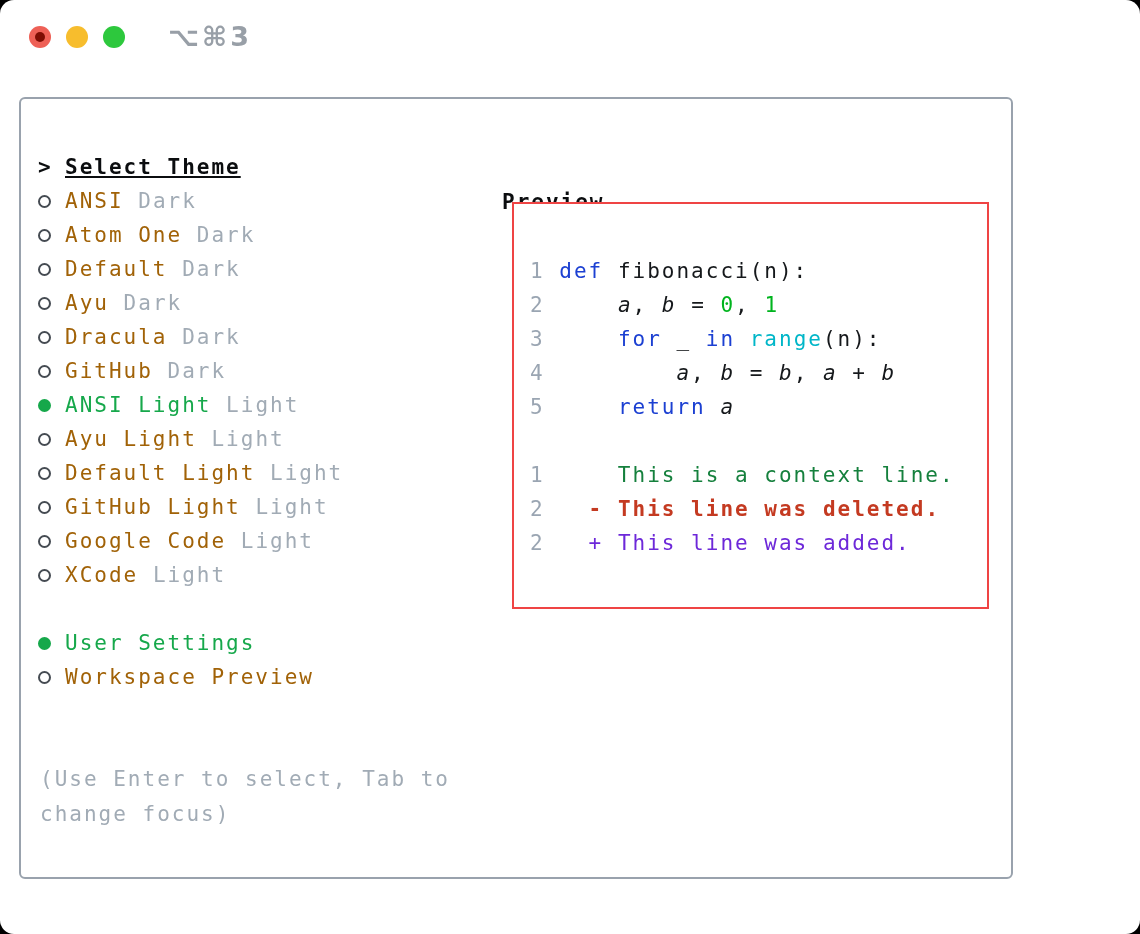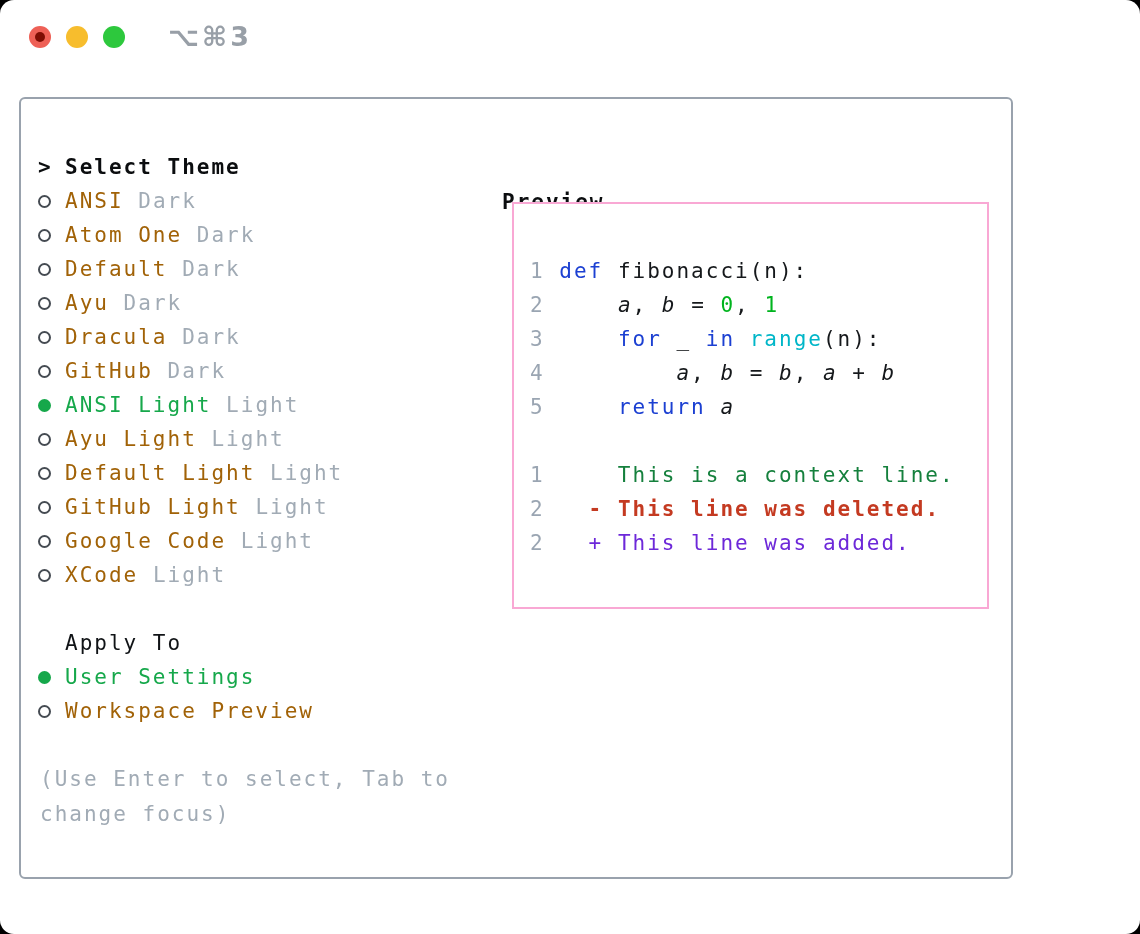--- a/index.html
+++ b/index.html
@@ -26,30 +26,30 @@
   .apply-list{top:527px;}
   .row{display:flex;align-items:center;height:34px;}
   .bullet-cell{width:27px;display:flex;align-items:center;flex:none;}
   .dot{width:13px;height:13px;box-sizing:border-box;border:2px solid #454b52;border-radius:50%;}
   .dot.sel{background:#16a84b;border-color:#16a84b;}
   .cursor{font-weight:bold;color:#0b0d0f;}
   .label{white-space:pre;}
   .name{color:#a16207;}
   .name.sel{color:#16a84b;}
   .badge{color:#a1abb5;}
-  .hdr{font-weight:bold;color:#0b0d0f;}
+  .hdr{font-weight:bold;color:#0b0d0f;text-decoration:underline;}
   .hdr2{color:#101316;}
 
   .help{position:absolute;left:19px;top:663px;font-size:21px;line-height:35px;letter-spacing:2px;color:#a1abb5;}
 
   
   .preview-label{position:absolute;left:481px;top:51px;height:34px;line-height:34px;
                  font-size:21px;font-weight:bold;letter-spacing:2px;color:#0b0d0f;margin-top:35px;}
   .preview-box{position:absolute;left:491px;top:103px;width:477px;height:407px;box-sizing:border-box;
-               border:2px solid #f9a8d4;background:#fff;}
+               border:2px solid #ef4444;background:#fff;}
   .code-area{position:absolute;left:16px;top:50px;font-size:21px;line-height:34px;letter-spacing:2px;}
   .code-line{white-space:pre;height:34px;}
   .diff-block{margin-top:34px;}
   .ln{color:#9aa5b2;}
   .tk-pl{color:#15181b;}
   .tk-kw{color:#1c40d2;}
   .tk-fn{color:#00b6c8;}
   .tk-num{color:#00b41e;}
   .tk-var{color:#15181b;font-style:italic;}
   .tk-ctx{color:#15803d;}
@@ -148,24 +148,20 @@
         </div>
         <div class="row">
           <span class="bullet-cell">
             <span class="dot"></span>
           </span>
           <span class="label"><span class="name">XCode</span> <span class="badge">Light</span></span>
         </div>
       </div>
 
     <div class="list apply-list">
-      <div class="row">
-        <span class="bullet-cell"></span>
-        <span class="label hdr2">Apply To</span>
-      </div>
 
     <div class="row">
           <span class="bullet-cell">
             <span class="dot sel"></span>
           </span>
           <span class="label"><span class="name sel">User Settings</span></span>
         </div>
         <div class="row">
           <span class="bullet-cell">
             <span class="dot"></span>

